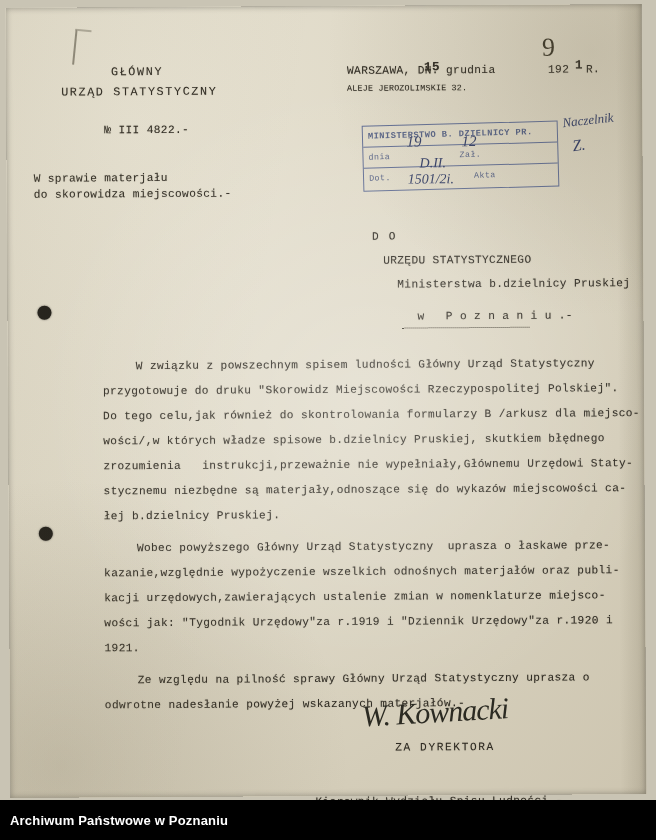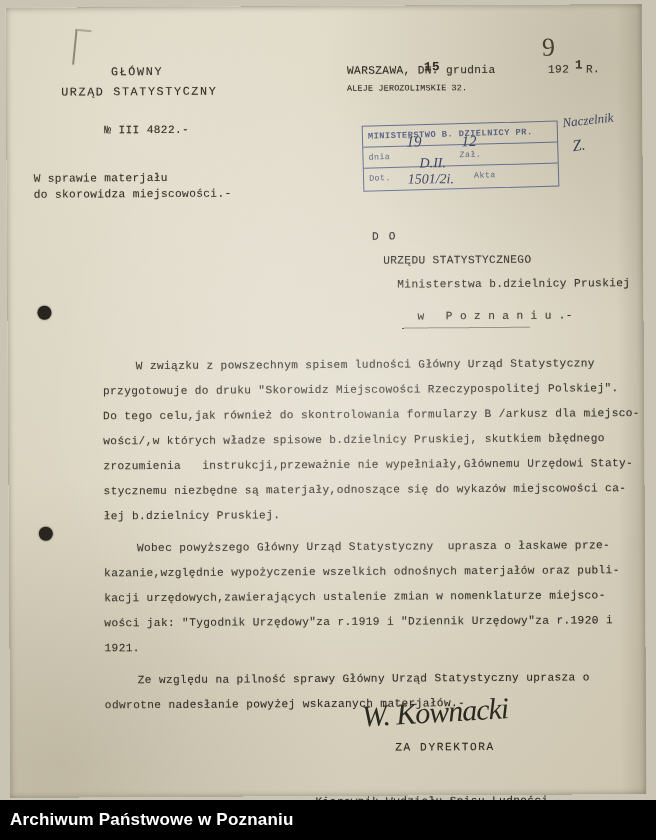--- a/index.html
+++ b/index.html
@@ -181,21 +181,21 @@
     left: 0;
     bottom: 0;
     width: 656px;
     height: 40px;
     background: #000000;
     display: flex;
     align-items: center;
   }
   #watermark-text {
     color: #ffffff;
-    font-size: 17px;
+    font-size: 13px;
     font-weight: bold;
     font-family: "Liberation Sans", sans-serif;
     padding-left: 10px;
     letter-spacing: 0.2px;
   }
 </style>
 </head>
 <body>
 
 <div id="page">

